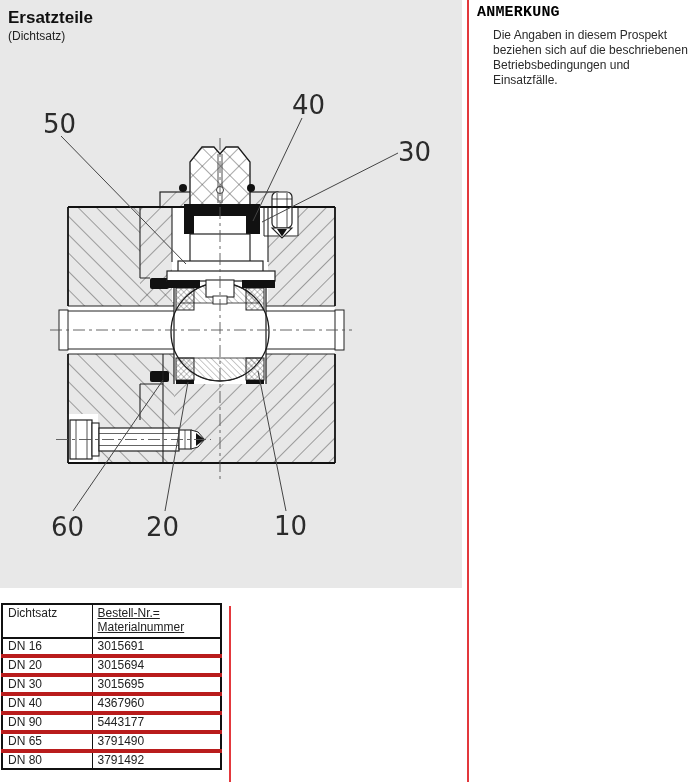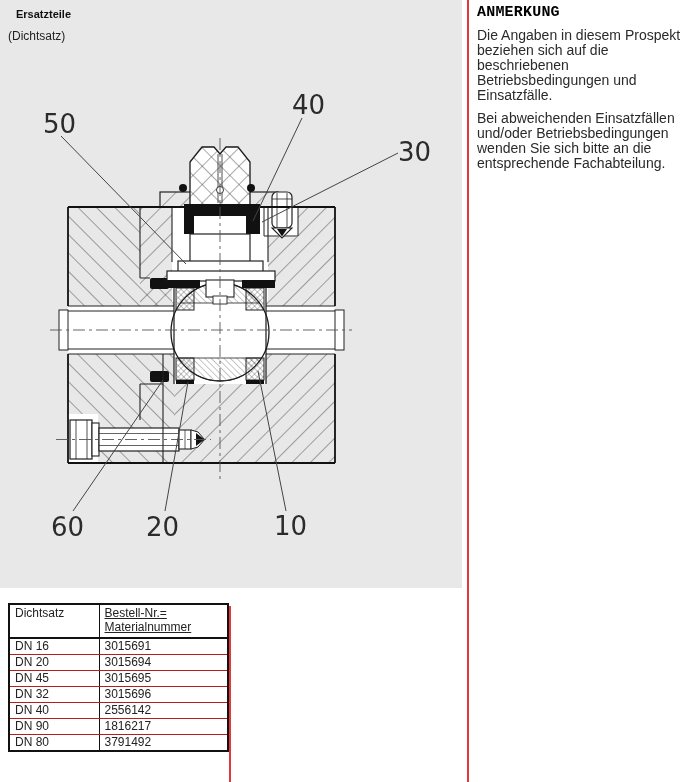--- a/index.html
+++ b/index.html
@@ -1,33 +1,33 @@
 <!DOCTYPE html>
 <html><head>
 <meta charset="utf-8">
 <style>
   html,body{margin:0;padding:0;}
   body{width:700px;height:782px;background:#ffffff;font-family:"Liberation Sans",sans-serif;position:relative;overflow:hidden;}
   .panel{position:absolute;left:0;top:0;width:462px;height:588px;background:#e8e8e8;}
-  .panel-title{position:absolute;left:16px;top:8px;font-size:11px;font-weight:bold;color:#111;}
+  .panel-title{position:absolute;left:8px;top:8px;font-size:17px;font-weight:bold;color:#111;}
   .panel-sub{position:absolute;left:8px;top:29px;font-size:12px;color:#222;}
   svg.drawing{position:absolute;left:0;top:0;}
   .redline{position:absolute;background:#e3383c;width:2px;}
   .redline.main{left:467px;top:0;height:782px;}
   .redline.table{left:229px;top:606px;height:176px;}
   .note{position:absolute;left:477px;top:4px;width:214px;color:#2a2a2a;}
   .note h2{margin:0 0 7px 0;font-size:15px;font-weight:bold;color:#000;letter-spacing:.2px;font-family:Liberation Mono, monospace;}
-  .note p{margin:0 0 8px 0;font-size:14px;line-height:15px;}
+  .note p{margin:0 0 8px 16px;font-size:12px;line-height:15px;}
   table.parts{position:absolute;left:1px;top:603px;width:221px;border-collapse:collapse;table-layout:fixed;
-    border-top:2px solid #111;border-bottom:2px solid #111;border-left:2px solid #111;border-right:2px solid #111;margin-left:7px;}
+    border-top:2px solid #111;border-bottom:2px solid #111;border-left:2px solid #111;border-right:2px solid #111;}
   table.parts col.c1{width:90px;}
   table.parts th,table.parts td{font-weight:normal;text-align:left;font-size:12px;color:#222;
     padding:1px 2px 1px 5px;border-left:1px solid #111;vertical-align:top;}
   table.parts thead th{height:30px;border-bottom:2px solid #111;line-height:14px;}
-  table.parts td{height:13px;line-height:13px;border-bottom:1px solid #b91c1c;}
+  table.parts td{height:13px;line-height:13px;border-bottom:4px solid #b91c1c;}
   table.parts tr:last-child td{border-bottom:none;}
   .hdr2{display:block;text-decoration:underline;}
 </style>
 </head>
 <body>
 
 <div class="panel">
   <svg class="drawing" width="462" height="588" viewBox="0 0 462 588" xmlns="http://www.w3.org/2000/svg">
     <defs>
       <pattern id="hL" width="13" height="13" patternUnits="userSpaceOnUse" patternTransform="rotate(45)">
@@ -151,21 +151,20 @@
   <div class="panel-title">Ersatzteile</div>
   <div class="panel-sub">(Dichtsatz)</div>
 </div>
 
 <div class="redline main"></div>
 <div class="redline table"></div>
 
 <aside class="note">
   <h2>ANMERKUNG</h2>
   <p>Die Angaben in diesem Prospekt beziehen sich auf die beschriebenen Betriebsbedingungen und Einsatzfälle.</p>
-  <p>Bei abweichenden Einsatzfällen und/oder Betriebsbedingungen wenden Sie sich bitte an die entsprechende Fachabteilung.</p>
 </aside>
 
 <table class="parts">
   <colgroup>
       <col class="c1">
       <col class="c2">
     </colgroup>
   <thead>
     <tr>
       <th>Dichtsatz</th>
@@ -178,33 +177,33 @@
   <tbody>
     <tr>
         <td>DN 16</td>
         <td>3015691</td>
       </tr>
     <tr>
         <td>DN 20</td>
         <td>3015694</td>
       </tr>
     <tr>
-        <td>DN 45</td>
+        <td>DN 30</td>
         <td>3015695</td>
       </tr>
     <tr>
-        <td>DN 32</td>
-        <td>3015696</td>
-      </tr>
-    <tr>
         <td>DN 40</td>
-        <td>2556142</td>
+        <td>4367960</td>
       </tr>
     <tr>
         <td>DN 90</td>
-        <td>1816217</td>
+        <td>5443177</td>
+      </tr>
+    <tr>
+        <td>DN 65</td>
+        <td>3791490</td>
       </tr>
     <tr>
         <td>DN 80</td>
         <td>3791492</td>
       </tr>
   </tbody>
 </table>
 
 </body></html>

